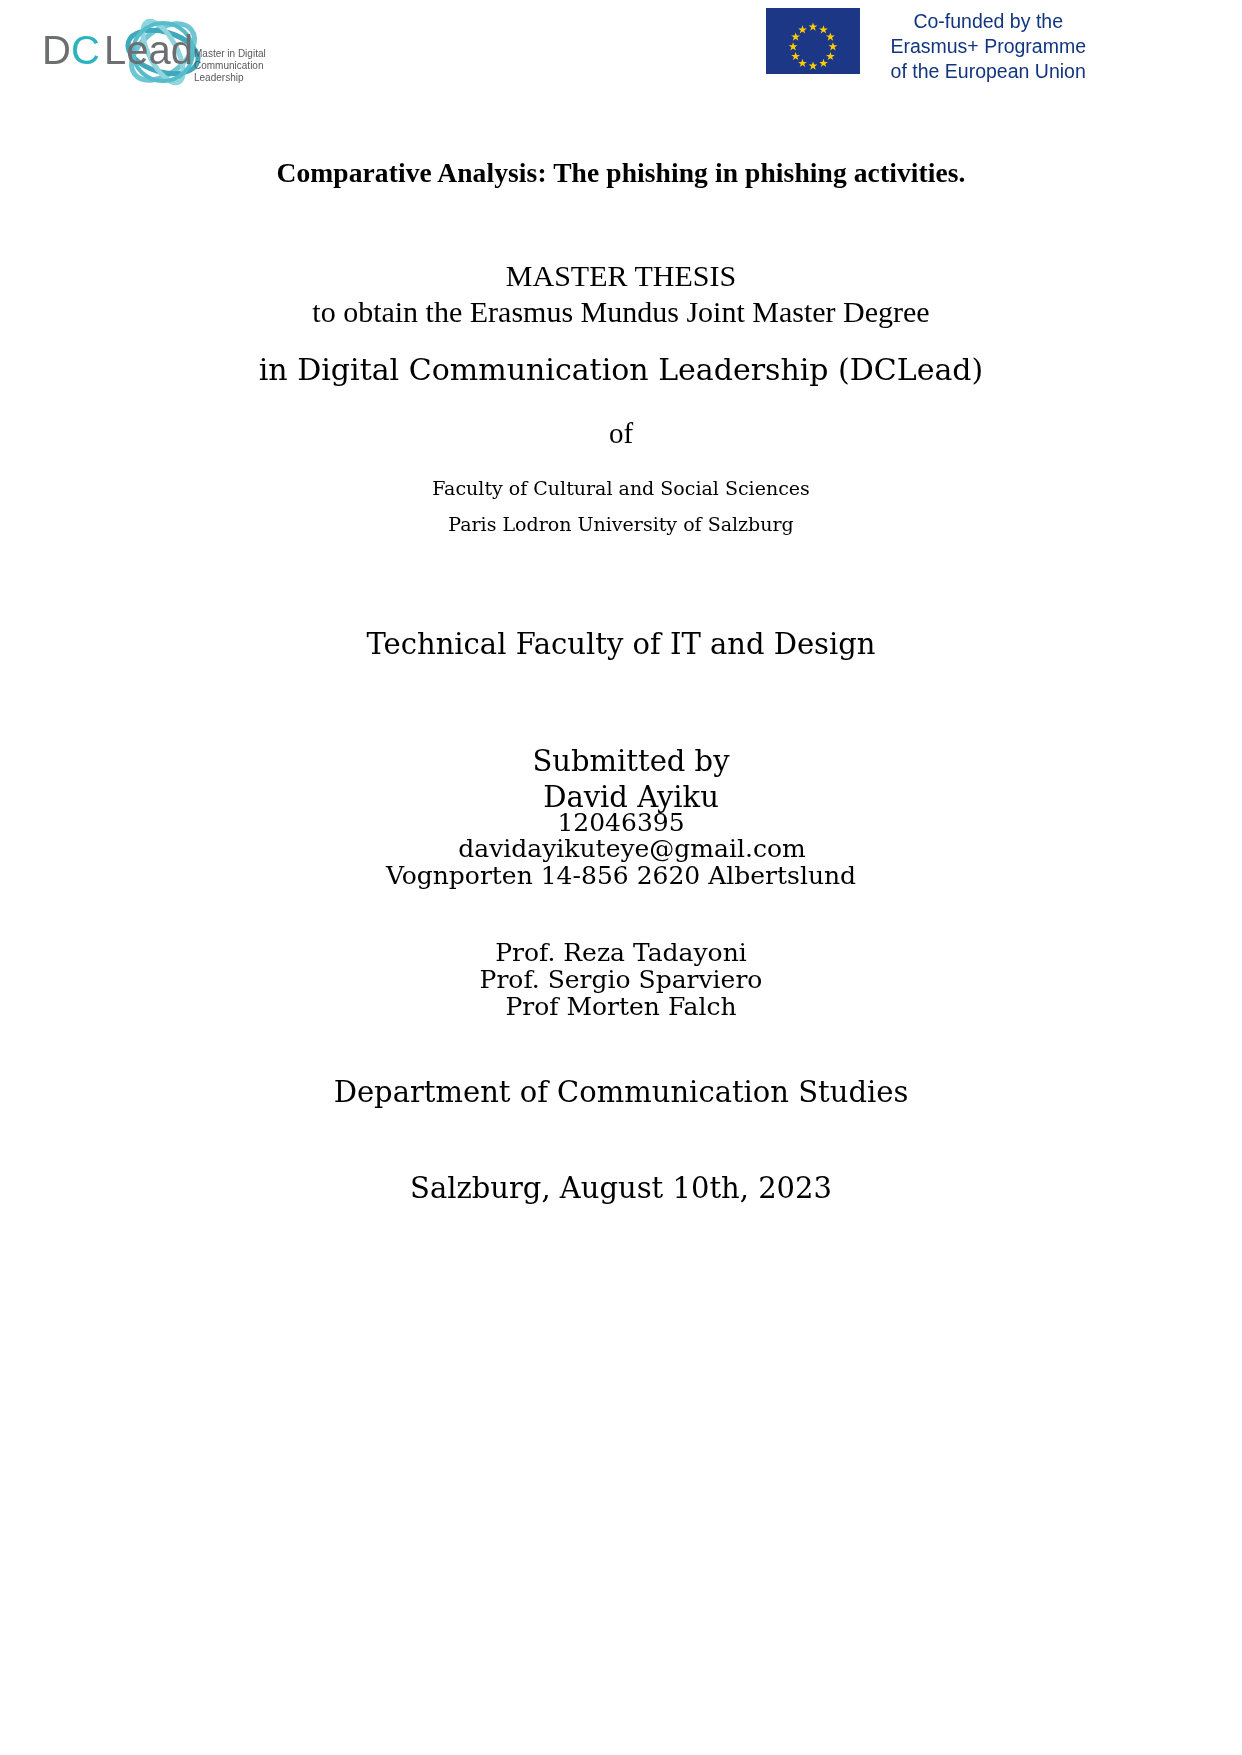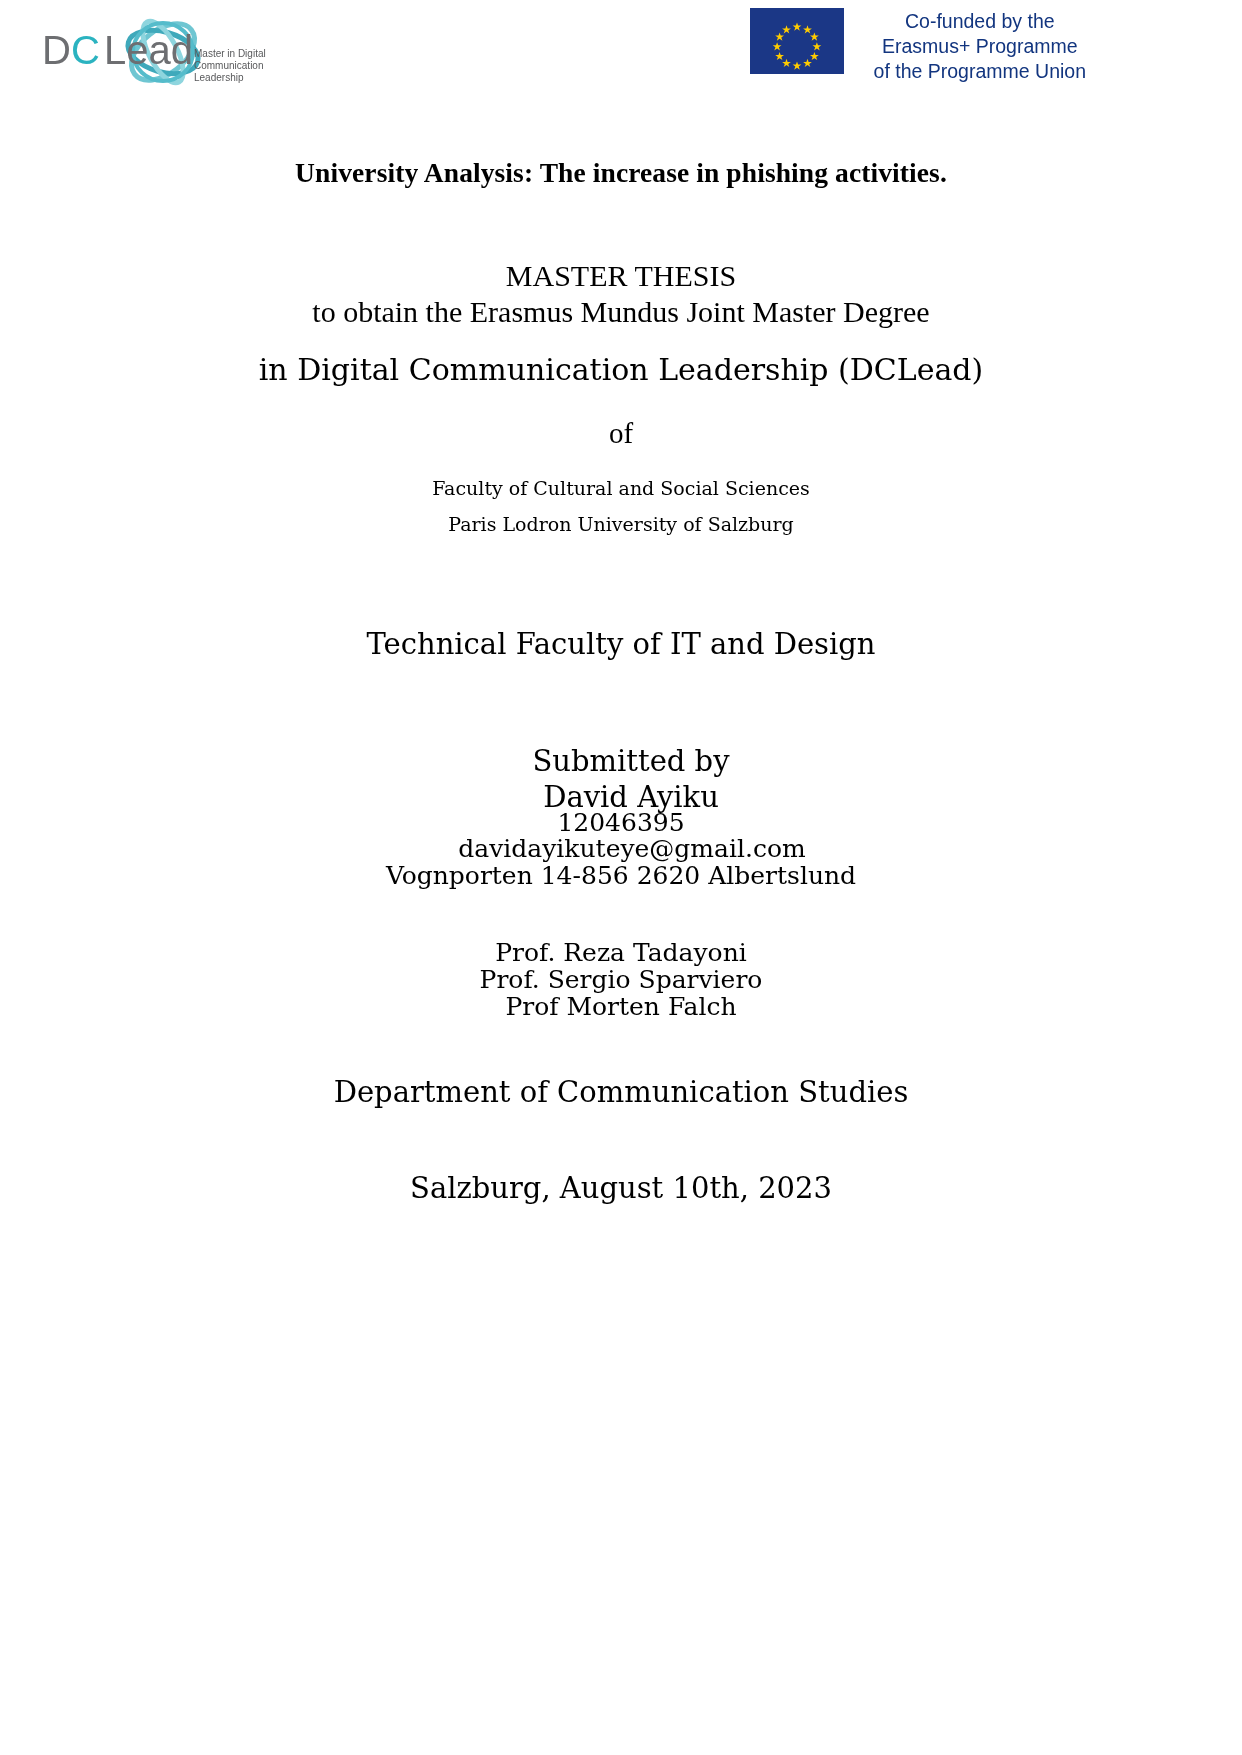--- a/index.html
+++ b/index.html
@@ -208,26 +208,26 @@
             <polygon points="29.6,43.9 30.7,47 34,47 31.3,49 32.4,52.1 29.6,50.2 26.8,52.1 27.9,49 25.2,47 28.5,47"></polygon>
             <polygon points="57.5,50.8 58.6,53.9 61.9,53.9 59.2,55.9 60.3,59 57.5,57.1 54.7,59 55.8,55.9 53.1,53.9 56.4,53.9"></polygon>
             <polygon points="36.5,50.8 37.6,53.9 40.9,53.9 38.2,55.9 39.3,59 36.5,57.1 33.7,59 34.8,55.9 32.1,53.9 35.4,53.9"></polygon>
             <polygon points="47,53.5 48.1,56.6 51.4,56.6 48.7,58.6 49.8,61.7 47,59.8 44.2,61.7 45.3,58.6 42.6,56.6 45.9,56.6"></polygon>
           </g>
         </svg>
       </div>
       <div class="eu-text">
         <div>Co-funded by the</div>
         <div>Erasmus+ Programme</div>
-        <div>of the Programme Union</div>
+        <div>of the European Union</div>
       </div>
     </div>
   </div>
 
-  <div class="title">University Analysis: The increase in phishing activities.</div>
+  <div class="title">Comparative Analysis: The phishing in phishing activities.</div>
 
   <div class="block masthesis serif-a">
     <span class="line">MASTER THESIS</span>
     <span class="line">to obtain the Erasmus Mundus Joint Master Degree</span>
   </div>
 
   <div class="block programme serif-b">in Digital Communication Leadership (DCLead)</div>
 
   <div class="block of-line serif-a">of</div>
 

